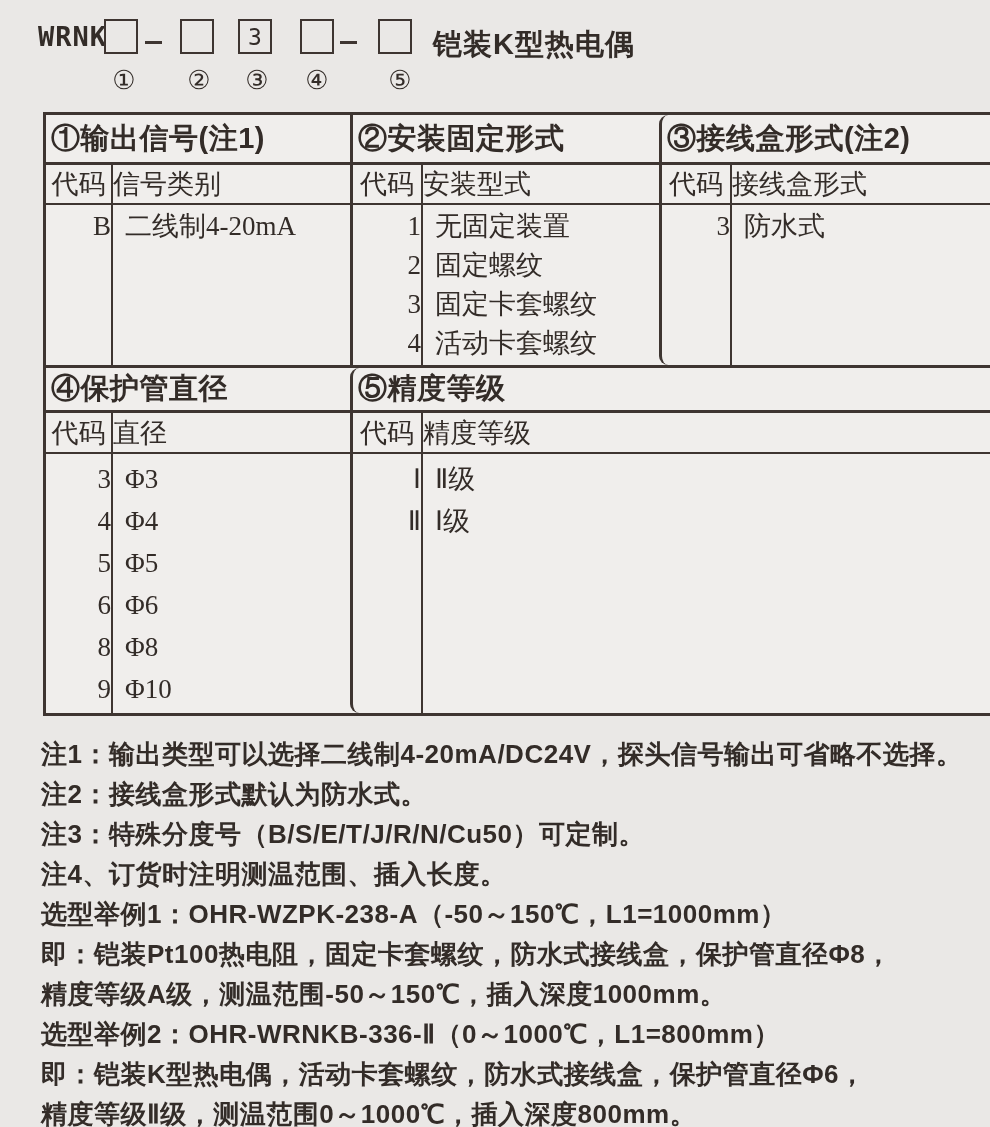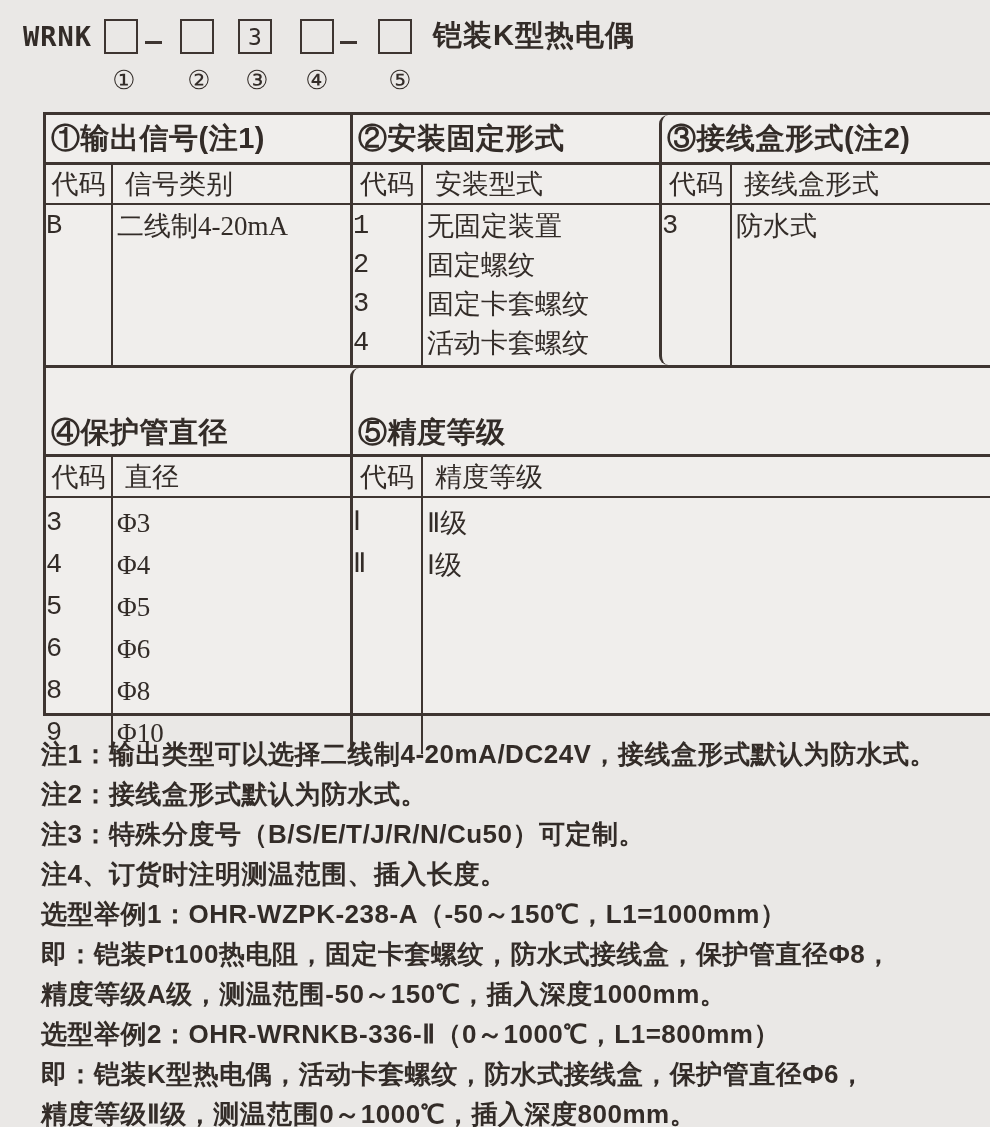--- a/index.html
+++ b/index.html
@@ -12,21 +12,21 @@
   .page{
     position:relative;
     width:990px;height:1127px;
     background:var(--page-bg);
     color:var(--text);
     font-family:"Liberation Sans",sans-serif;
     overflow:hidden;
   }
   
   .wrnk{
-    position:absolute;left:23px;top:21px;
+    position:absolute;left:38px;top:21px;
     font:bold 27px "DejaVu Sans Mono",monospace;
     letter-spacing:1px;color:var(--text);
   }
   .mbox{
     position:absolute;top:19px;width:34px;height:35px;
     border:2px solid var(--line);box-sizing:border-box;
     display:flex;align-items:center;justify-content:center;
     font:23px "DejaVu Sans Mono",monospace;color:var(--text);
   }
   .mbox.b1{left:104px}.mbox.b2{left:180px}.mbox.b3{left:238px}
@@ -35,21 +35,21 @@
     position:absolute;top:41px;width:17px;height:3px;background:var(--line);
   }
   .dash.d1{left:145px}.dash.d2{left:340px}
   .circle{
     position:absolute;top:65px;width:30px;text-align:center;
     font:26px "Liberation Serif",serif;color:var(--text);
   }
   .circle.c1{left:109px}.circle.c2{left:184px}.circle.c3{left:242px}
   .circle.c4{left:302px}.circle.c5{left:385px}
   .prodname{
-    position:absolute;left:433px;top:16px;
+    position:absolute;left:433px;top:25px;
     font-weight:bold;font-size:29px;letter-spacing:1px;
   }
   
   .mtable{
     position:absolute;left:43px;top:112px;width:984px;height:604px;
     border:3px solid var(--line);box-sizing:border-box;
     background:var(--cell-bg);
     display:flex;flex-direction:column;
   }
   .band{display:flex;flex-direction:row;width:100%;}
@@ -60,47 +60,47 @@
   .section.s2{flex:0 0 309px;}
   .section.s3,.section.s5{flex:1;border-radius:9px;}
   .section + .section{border-left:3px solid var(--line);}
   .sec-title{
     border-bottom:3px solid var(--line);box-sizing:border-box;
     display:flex;align-items:center;padding-left:5px;
     font-weight:bold;letter-spacing:0.5px;
     font-size:29px;flex-shrink:0;
   }
   .band-a .sec-title{height:50px;}
-  .band-b .sec-title{height:45px;margin-top:44px;}
+  .band-b .sec-title{height:45px;}
   .sec-head{
     display:flex;flex-direction:row;
     border-bottom:2px solid var(--line);box-sizing:border-box;
     font-family:"Liberation Serif",serif;font-size:27px;
     flex-shrink:0;
   }
   .band-a .sec-head{height:40px;}
   .band-b .sec-head{height:41px;}
   .sec-head .code-col,.sec-body .code-col{
     border-right:2px solid var(--line);box-sizing:border-box;
-    text-align:left;flex-shrink:0;font-family:Liberation Mono, monospace;
+    text-align:right;flex-shrink:0;
   }
   .s1 .code-col,.s4 .code-col{width:67px;}
   .s2 .code-col,.s3 .code-col,.s5 .code-col{width:70px;}
-  .sec-head .name-col{flex:1;padding-left:12px;display:flex;align-items:center;}
+  .sec-head .name-col{flex:1;display:flex;align-items:center;}
   .sec-head .code-col{display:flex;align-items:center;justify-content:center;}
   .sec-body{
     flex:1;display:flex;flex-direction:row;overflow:hidden;
     font-family:"Liberation Serif",serif;font-size:27px;
   }
   .sec-body .col-lines{display:flex;flex-direction:column;}
   .band-a .sec-body .col-lines{padding-top:2px;}
   .band-b .sec-body .col-lines{padding-top:4px;}
   .band-a .sec-body .line{line-height:39px;height:39px;}
   .band-b .sec-body .line{line-height:42px;height:42px;}
-  .sec-body .name-col{flex:1;padding-left:4px;box-sizing:border-box;}
+  .sec-body .name-col{flex:1;padding-left:12px;box-sizing:border-box;}
   
   .notes{
     position:absolute;left:41px;top:734px;width:920px;
     font-weight:bold;font-size:26px;line-height:40px;
     letter-spacing:0.5px;color:var(--text);
   }
   .note-line{height:40px;white-space:nowrap;}
 </style>
 </head>
 <body>
@@ -241,21 +241,21 @@
             <div class="line">Ⅰ级</div>
           </div>
         </div>
       </div>
 
     </div>
 
   </div>
 
   <div class="notes">
-    <div class="note-line">注1：输出类型可以选择二线制4-20mA/DC24V，接线盒形式默认为防水式。</div>
+    <div class="note-line">注1：输出类型可以选择二线制4-20mA/DC24V，探头信号输出可省略不选择。</div>
     <div class="note-line">注2：接线盒形式默认为防水式。</div>
     <div class="note-line">注3：特殊分度号（B/S/E/T/J/R/N/Cu50）可定制。</div>
     <div class="note-line">注4、订货时注明测温范围、插入长度。</div>
     <div class="note-line">选型举例1：OHR-WZPK-238-A（-50～150℃，L1=1000mm）</div>
     <div class="note-line">即：铠装Pt100热电阻，固定卡套螺纹，防水式接线盒，保护管直径Φ8，</div>
     <div class="note-line">精度等级A级，测温范围-50～150℃，插入深度1000mm。</div>
     <div class="note-line">选型举例2：OHR-WRNKB-336-Ⅱ（0～1000℃，L1=800mm）</div>
     <div class="note-line">即：铠装K型热电偶，活动卡套螺纹，防水式接线盒，保护管直径Φ6，</div>
     <div class="note-line">精度等级Ⅱ级，测温范围0～1000℃，插入深度800mm。</div>
   </div>

